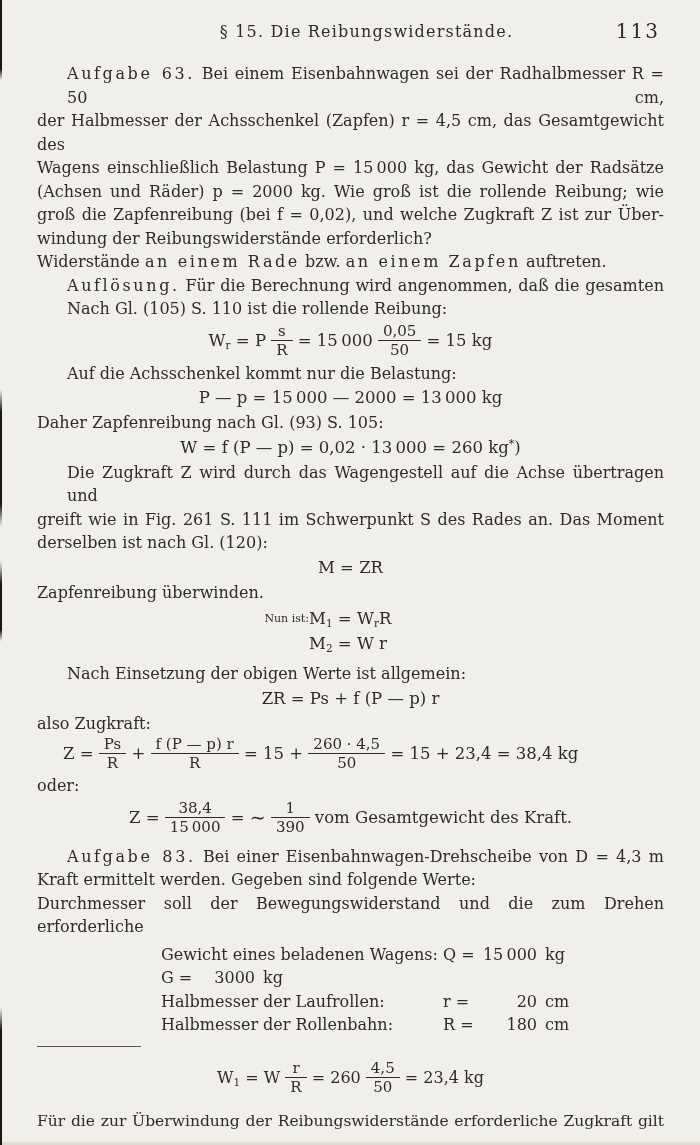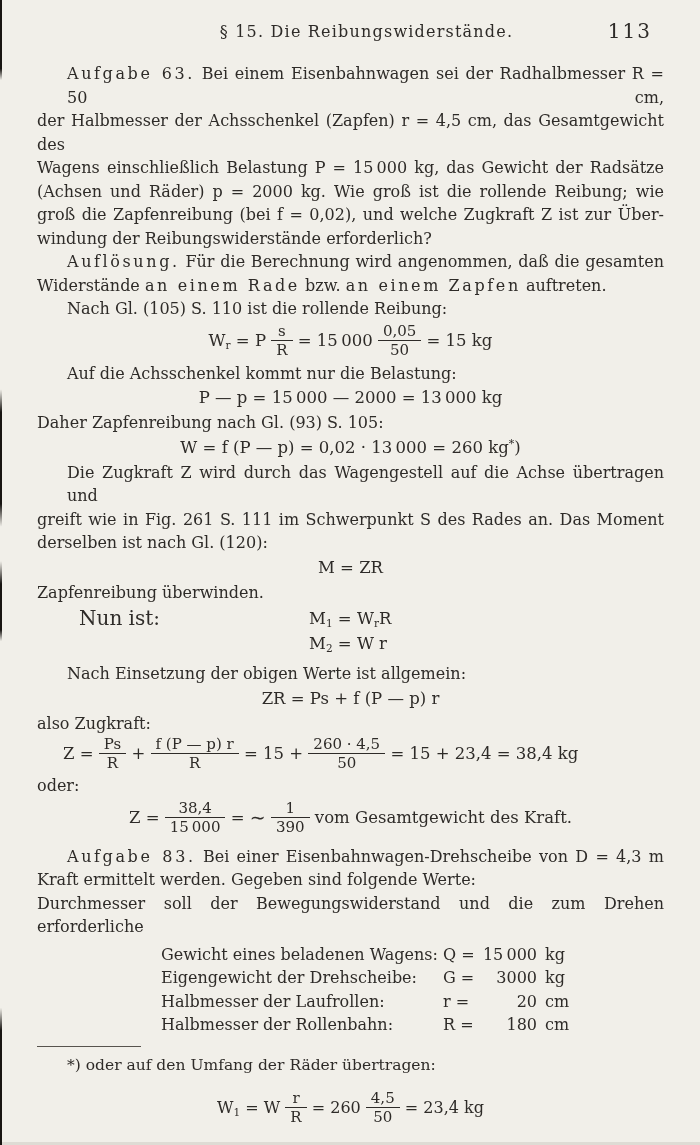--- a/index.html
+++ b/index.html
@@ -15,39 +15,39 @@
       rgba(24,21,18,0) 34%, #181512 36%, #181512 44%, rgba(24,21,18,0) 46%,
       rgba(24,21,18,0) 49%, #181512 51%, #181512 55%, rgba(24,21,18,0) 56%,
       rgba(24,21,18,0) 88%, #181512 90%, #181512 100%);
   }
   .bottom-artifact{
     position:absolute;left:0;bottom:0;width:100%;height:3px;background:#dedbd4;z-index:4;
   }
   .page{padding:22px 36px 0 37px;position:relative;}
   .running-head{position:relative;text-align:center;height:24px;margin-bottom:16px;}
   .rh-title{font-size:16px;letter-spacing:1.2px;margin-left:32px;}
-  .page-num{position:absolute;right:12px;top:-3px;font-size:20px;letter-spacing:2px;}
+  .page-num{position:absolute;right:4px;top:-3px;font-size:20px;letter-spacing:2px;}
 
   .tl{font-size:16px;line-height:23.5px;text-align:justify;text-align-last:justify;}
   .tl.short{text-align:justify;text-align-last:left;}
   .fl{padding-left:30px;}
   .sp{letter-spacing:2.6px;}
 
   .eq{font-size:16.5px;text-align:center;margin:2px 0;line-height:22px;}
   .eq.tall{margin:3px 0;}
   .eq-wide{font-size:16.5px;text-align:left;padding-left:26px;margin:2px 0;line-height:22px;}
   .frac{display:inline-block;vertical-align:middle;text-align:center;font-size:15px;line-height:16px;position:relative;top:-1px;}
   .frac .n{display:block;border-bottom:1.3px solid #2e2b28;padding:0 5px 1px;}
   .frac .d{display:block;padding:1px 5px 0;}
   sub{font-size:10.5px;line-height:0;vertical-align:-3px;}
   sup.star{font-size:11px;line-height:0;vertical-align:6px;}
   .op-sim{font-family:"DejaVu Sans", sans-serif;font-size:19px;vertical-align:-1px;}
 
   .nun-row{display:flex;margin:2px 0 0 0;}
-  .nun-label{width:230px;padding-left:42px;font-size:20px;line-height:25px;}
+  .nun-label{width:230px;padding-left:42px;font-size:11px;line-height:25px;text-align:right;}
   .nun-eqs{font-size:16.5px;line-height:25px;}
 
   .gap6{height:6px;}
 
   .tbl{margin:4px 0 0 124px;font-size:16px;line-height:23.5px;}
   .tbl-row{display:flex;}
   .tbl-label{width:282px;}
   .tbl-sym{width:38px;}
   .tbl-val{width:56px;text-align:right;}
   .tbl-unit{padding-left:8px;}
@@ -73,22 +73,22 @@
   <div>
     <div class="tl fl"><span class="sp">Aufgabe 63.</span><span> Bei einem Eisenbahnwagen sei der Radhalbmesser R = 50 cm,</span></div>
     <div class="tl">der Halbmesser der Achsschenkel (Zapfen) r = 4,5 cm, das Gesamtgewicht des</div>
     <div class="tl">Wagens einschließlich Belastung P = 15 000 kg, das Gewicht der Radsätze</div>
     <div class="tl">(Achsen und Räder) p = 2000 kg. Wie groß ist die rollende Reibung; wie</div>
     <div class="tl">groß die Zapfenreibung (bei f = 0,02), und welche Zugkraft Z ist zur Über-</div>
     <div class="tl short">windung der Reibungswiderstände erforderlich?</div>
   </div>
 
   <div>
+    <div class="tl short"><span>Widerstände </span><span class="sp">an einem Rade</span><span> bzw. </span><span class="sp">an einem Zapfen</span><span> auftreten.</span></div>
     <div class="tl fl"><span class="sp">Auflösung.</span><span> Für die Berechnung wird angenommen, daß die gesamten</span></div>
-    <div class="tl short"><span>Widerstände </span><span class="sp">an einem Rade</span><span> bzw. </span><span class="sp">an einem Zapfen</span><span> auftreten.</span></div>
   </div>
 
   <div class="tl short fl">Nach Gl. (105) S. 110 ist die rollende Reibung:</div>
 
   <div class="eq tall">
     <span>W</span><sub>r</sub><span> = P </span><span class="frac"><span class="n">s</span><span class="d">R</span></span><span> = 15 000 </span><span class="frac"><span class="n">0,05</span><span class="d">50</span></span><span> = 15 kg</span>
   </div>
 
   <div class="tl short fl">Auf die Achsschenkel kommt nur die Belastung:</div>
 
@@ -145,21 +145,20 @@
   </div>
 
   <div class="tbl">
     <div class="tbl-row">
       <span class="tbl-label">Gewicht eines beladenen Wagens:</span>
       <span class="tbl-sym">Q =</span>
       <span class="tbl-val">15 000</span>
       <span class="tbl-unit">kg</span>
     </div>
     <div class="tbl-row">
-      <span class="tbl-label">Eigengewicht der Drehscheibe:</span>
       <span class="tbl-sym">G =</span>
       <span class="tbl-val">3000</span>
       <span class="tbl-unit">kg</span>
     </div>
     <div class="tbl-row">
       <span class="tbl-label">Halbmesser der Laufrollen:</span>
       <span class="tbl-sym">r =</span>
       <span class="tbl-val">20</span>
       <span class="tbl-unit">cm</span>
     </div>
@@ -167,21 +166,20 @@
       <span class="tbl-label">Halbmesser der Rollenbahn:</span>
       <span class="tbl-sym">R =</span>
       <span class="tbl-val">180</span>
       <span class="tbl-unit">cm</span>
     </div>
   </div>
 
   <hr class="fn-sep">
 
   <div class="fn">
-    <div class="fl2">*) oder auf den Umfang der Räder übertragen:</div>
     <div class="fn-eq">
       <span>W</span><sub>1</sub><span> = W </span><span class="frac"><span class="n">r</span><span class="d">R</span></span><span> = 260 </span><span class="frac"><span class="n">4,5</span><span class="d">50</span></span><span> = 23,4 kg</span>
     </div>
     <div class="tl" style="font-size:15.5px;line-height:23px;">Für die zur Überwindung der Reibungswiderstände erforderliche Zugkraft gilt</div>
 
   </div>
 
 </div>
 
 </body></html>

